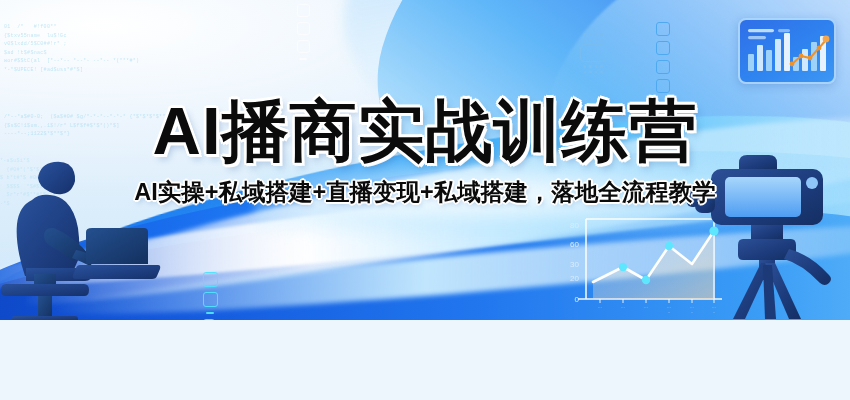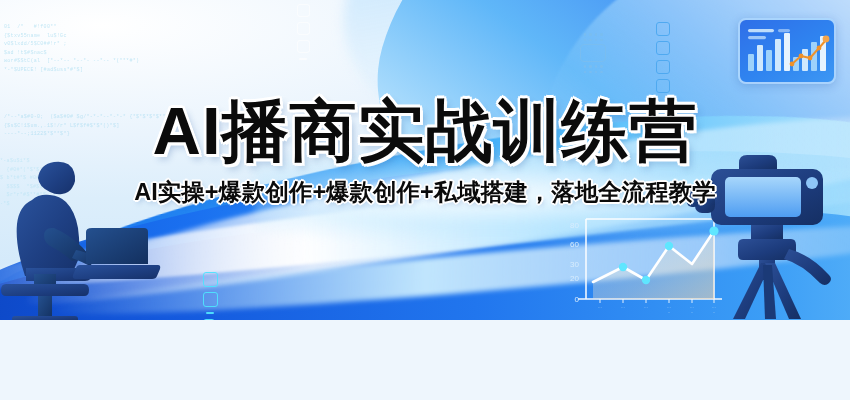--- a/index.html
+++ b/index.html
@@ -264,21 +264,21 @@
       <circle cx="52" cy="44" r="2.4" fill="#f0922a"></circle>
       <circle cx="61" cy="36" r="2.4" fill="#f0922a"></circle>
       <circle cx="70" cy="38" r="2.4" fill="#f0922a"></circle>
       <circle cx="79" cy="28" r="2.4" fill="#f0922a"></circle>
       <circle cx="86" cy="19" r="3.4" fill="#f5a54a"></circle>
     </svg>
   </div>
 
   <div id="headline-wrap">
     <h1 id="main-title">AI播商实战训练营</h1>
-    <p id="sub-title">AI实操+爆款创作+爆款创作+私域搭建，落地全流程教学</p>
+    <p id="sub-title">AI实操+私域搭建+直播变现+私域搭建，落地全流程教学</p>
   </div>
 
   <svg id="person" viewBox="0 0 180 170">
     <defs>
       <linearGradient id="navyA" x1="0" y1="0" x2="1" y2="1">
         <stop offset="0%" stop-color="#2a529c"></stop>
         <stop offset="55%" stop-color="#1e3f82"></stop>
         <stop offset="100%" stop-color="#16316a"></stop>
       </linearGradient>
       <linearGradient id="navyB" x1="0" y1="0" x2="1" y2="1">

